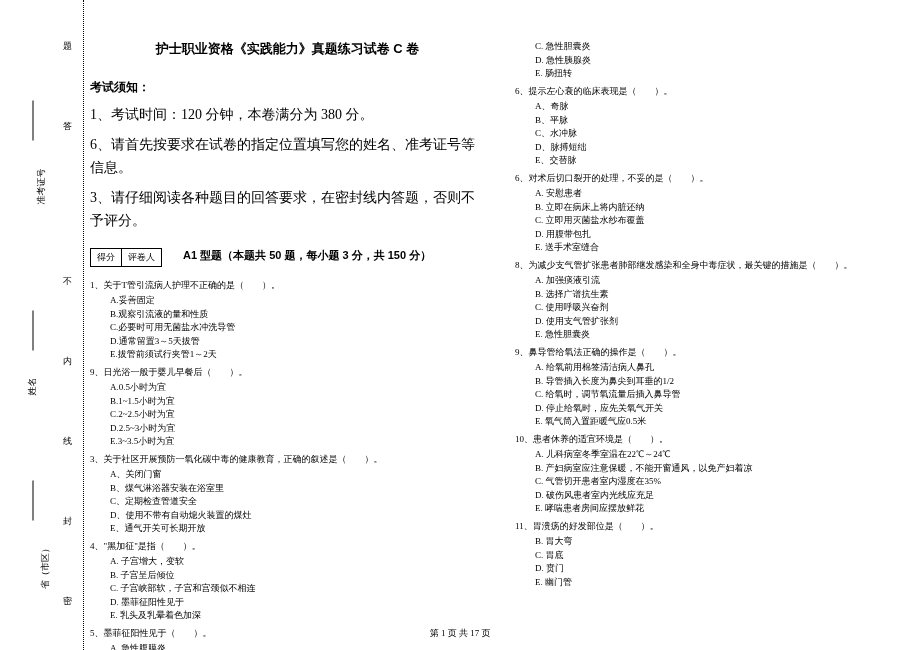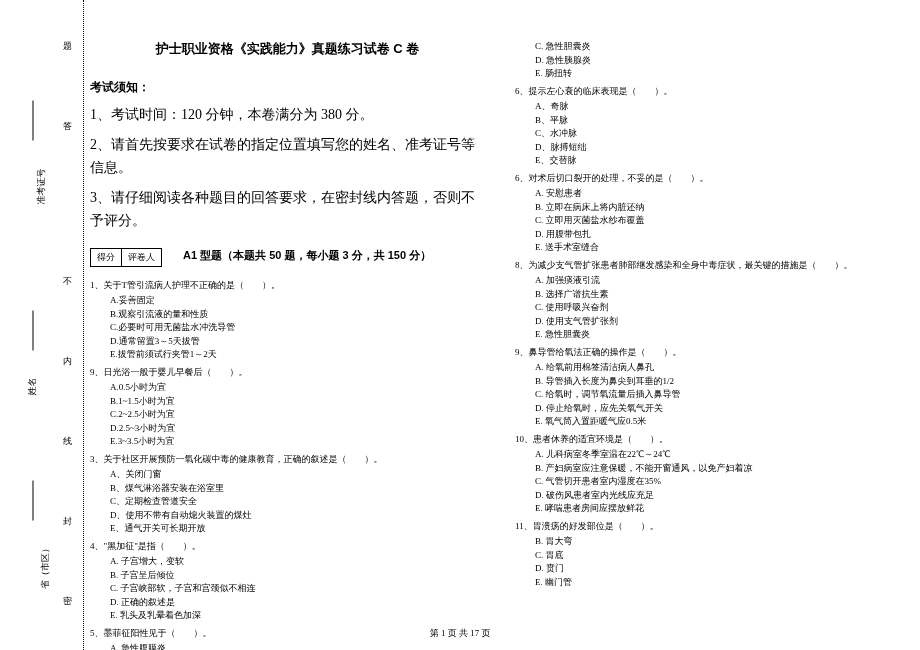--- a/index.html
+++ b/index.html
@@ -146,21 +146,21 @@
   <span class="gutter-char" style="left:55px; top:275px;">不</span>
   <span class="gutter-char" style="left:55px; top:120px;">答</span>
   <span class="gutter-char" style="left:55px; top:40px;">题</span>
 </div>
 
 <div class="main-content">
   <div class="column">
     <div class="title">护士职业资格《实践能力》真题练习试卷 C 卷</div>
     <div class="section-header">考试须知：</div>
     <div class="instruction">1、考试时间：120 分钟，本卷满分为 380 分。</div>
-    <div class="instruction">2、请首先按要求在试卷的指定位置填写您的姓名、准考证号等信息。</div>
+    <div class="instruction">6、请首先按要求在试卷的指定位置填写您的姓名、准考证号等信息。</div>
     <div class="instruction">3、请仔细阅读各种题目的回答要求，在密封线内答题，否则不予评分。</div>
 
     <div class="score-row">
       <div class="score-box">
         <div class="score-cell">得分</div>
         <div class="score-cell">评卷人</div>
       </div>
       <div class="section-title">A1 型题（本题共 50 题，每小题 3 分，共 150 分）</div>
     </div>
 
@@ -189,21 +189,21 @@
       <div class="option">C、定期检查管道安全</div>
       <div class="option">D、使用不带有自动熄火装置的煤灶</div>
       <div class="option">E、通气开关可长期开放</div>
     </div>
 
     <div>
       <div class="question">4、"黑加征"是指（　　）。</div>
       <div class="option">A. 子宫增大，变软</div>
       <div class="option">B. 子宫呈后倾位</div>
       <div class="option">C. 子宫峡部软，子宫和宫颈似不相连</div>
-      <div class="option">D. 正确的叙述是</div>
+      <div class="option">D. 墨菲征阳性见于</div>
       <div class="option">E. 乳头及乳晕着色加深</div>
     </div>
 
     <div>
       <div class="question">5、墨菲征阳性见于（　　）。</div>
       <div class="option">A. 急性腹膜炎</div>
       <div class="option">B. 急性胃穿孔</div>
     </div>
   </div>
 

